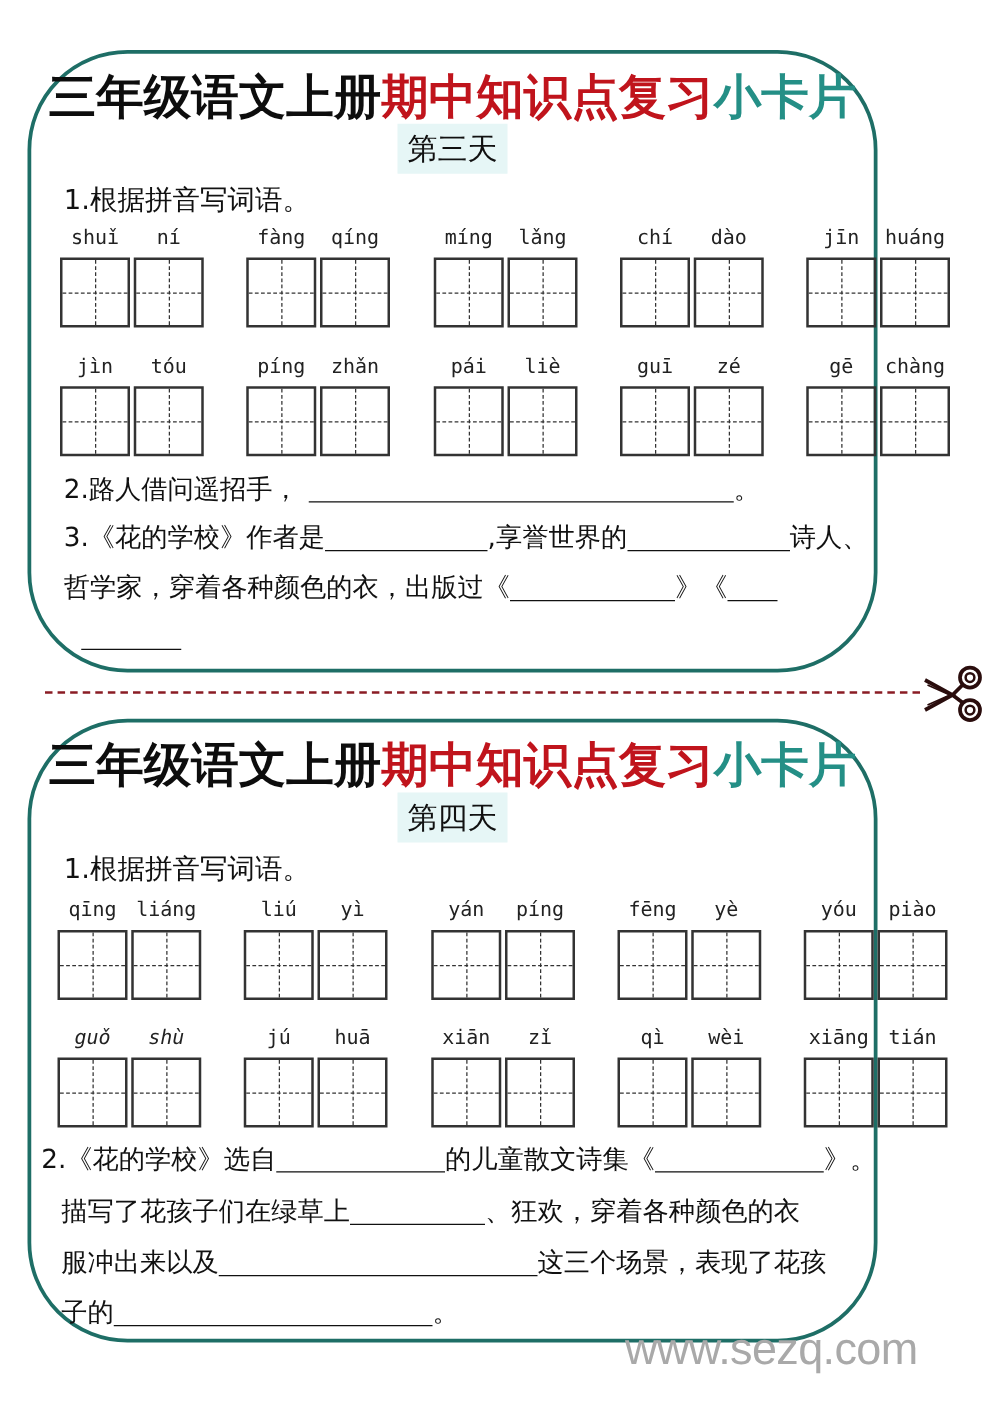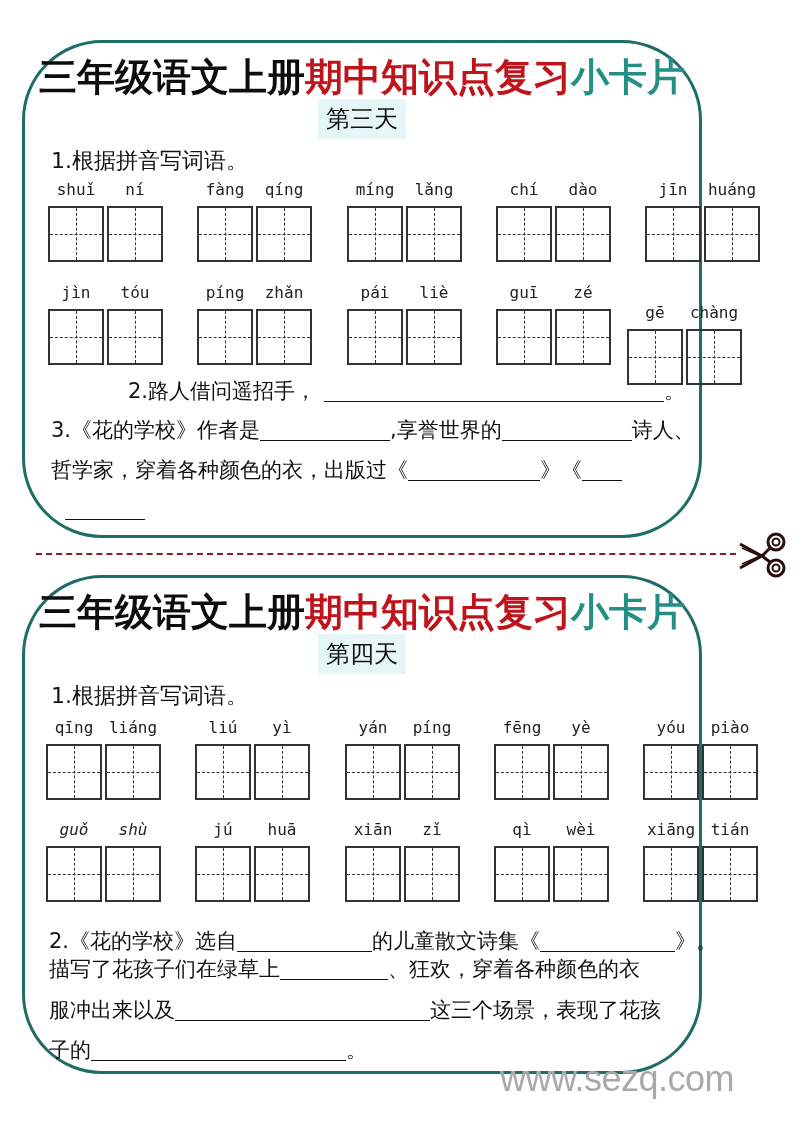--- a/index.html
+++ b/index.html
@@ -103,29 +103,29 @@
       <div class="py p2">liè</div>
       <div class="box b1"></div>
       <div class="box b2"></div>
     </div>
     <div class="group" style="left:471px;">
       <div class="py p1">guī</div>
       <div class="py p2">zé</div>
       <div class="box b1"></div>
       <div class="box b2"></div>
     </div>
-    <div class="group" style="left:602px;margin-top:20px;">
+    <div class="group" style="left:620px;">
       <div class="py p1">gē</div>
       <div class="py p2">chàng</div>
       <div class="box b1"></div>
       <div class="box b2"></div>
     </div>
   </div>
 
-  <div class="line" style="top:334px;text-align:right;">
+  <div class="line" style="top:334px;">
     <span>2.路人借问遥招手，</span><span class="blank" style="width:340px; margin-left:8px;"></span><span>。</span>
   </div>
   <div class="line" style="top:373px;">
     <span>3.《花的学校》作者是</span><span class="blank" style="width:130px;"></span><span>,享誉世界的</span><span class="blank" style="width:130px;"></span><span>诗人、</span>
   </div>
   <div class="line" style="top:413px;">
     <span>哲学家，穿着各种颜色的衣，出版过《</span><span class="blank" style="width:132px;"></span><span>》《</span><span class="blank" style="width:40px;"></span>
   </div>
   <div class="line" style="top:452px; left:40px;">
     <span class="blank" style="width:80px;"></span>
@@ -212,21 +212,21 @@
       <div class="box b2"></div>
     </div>
     <div class="group" style="left:618px;">
       <div class="py p1">xiāng</div>
       <div class="py p2">tián</div>
       <div class="box b1"></div>
       <div class="box b2"></div>
     </div>
   </div>
 
-  <div class="line" style="top:335px; left:24px;margin-top:14px;">
+  <div class="line" style="top:335px; left:8px;">
     <span>2.《花的学校》选自</span><span class="blank" style="width:135px;"></span><span>的儿童散文诗集《</span><span class="blank" style="width:135px;"></span><span>》。</span>
   </div>
   <div class="line" style="top:377px; left:24px;">
     <span>描写了花孩子们在绿草上</span><span class="blank" style="width:108px;"></span><span>、狂欢，穿着各种颜色的衣</span>
   </div>
   <div class="line" style="top:418px; left:24px;">
     <span>服冲出来以及</span><span class="blank" style="width:255px;"></span><span>这三个场景，表现了花孩</span>
   </div>
   <div class="line" style="top:458px; left:24px;">
     <span>子的</span><span class="blank" style="width:255px;"></span><span>。</span>

